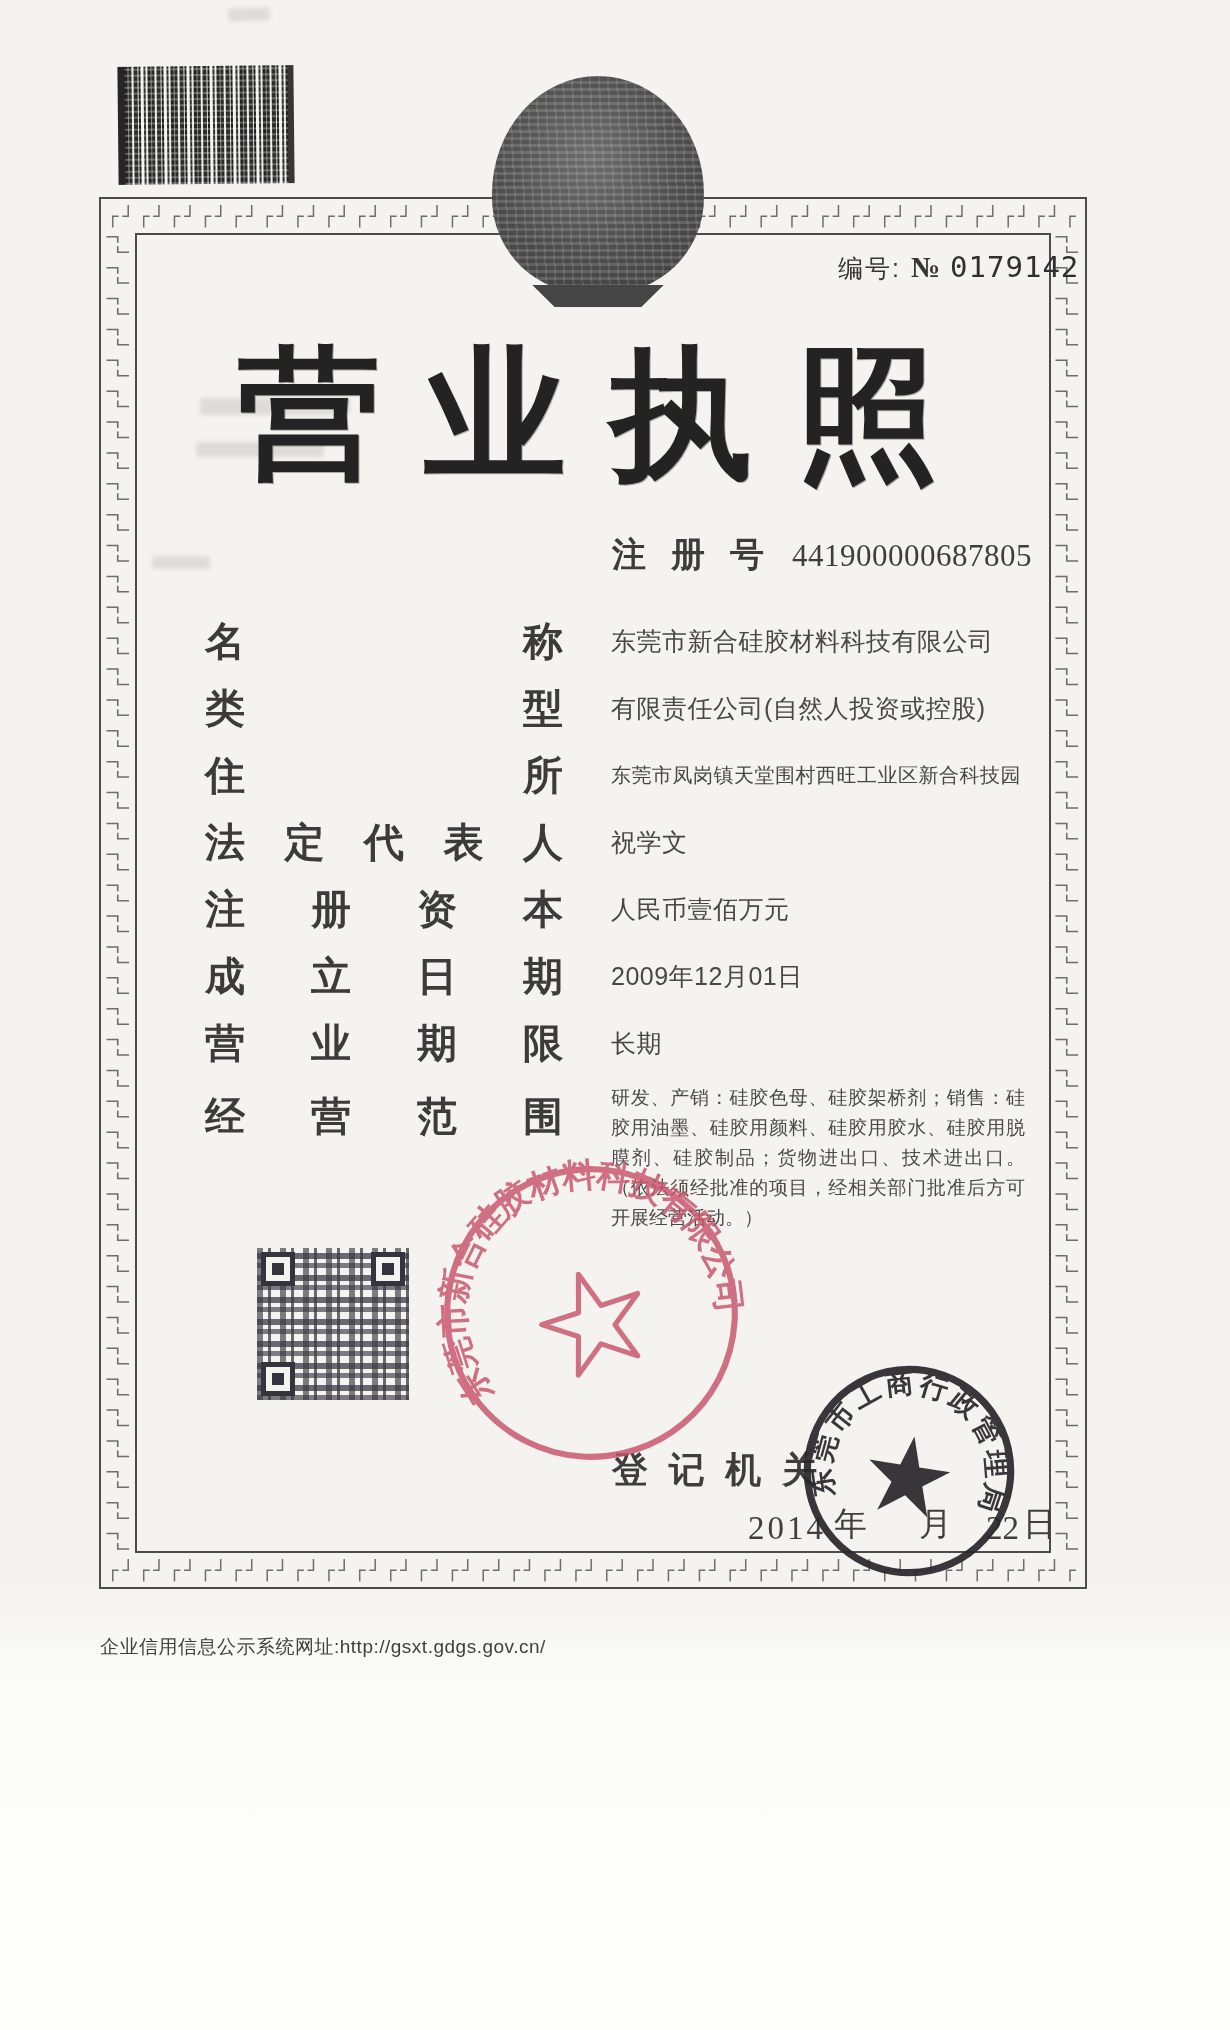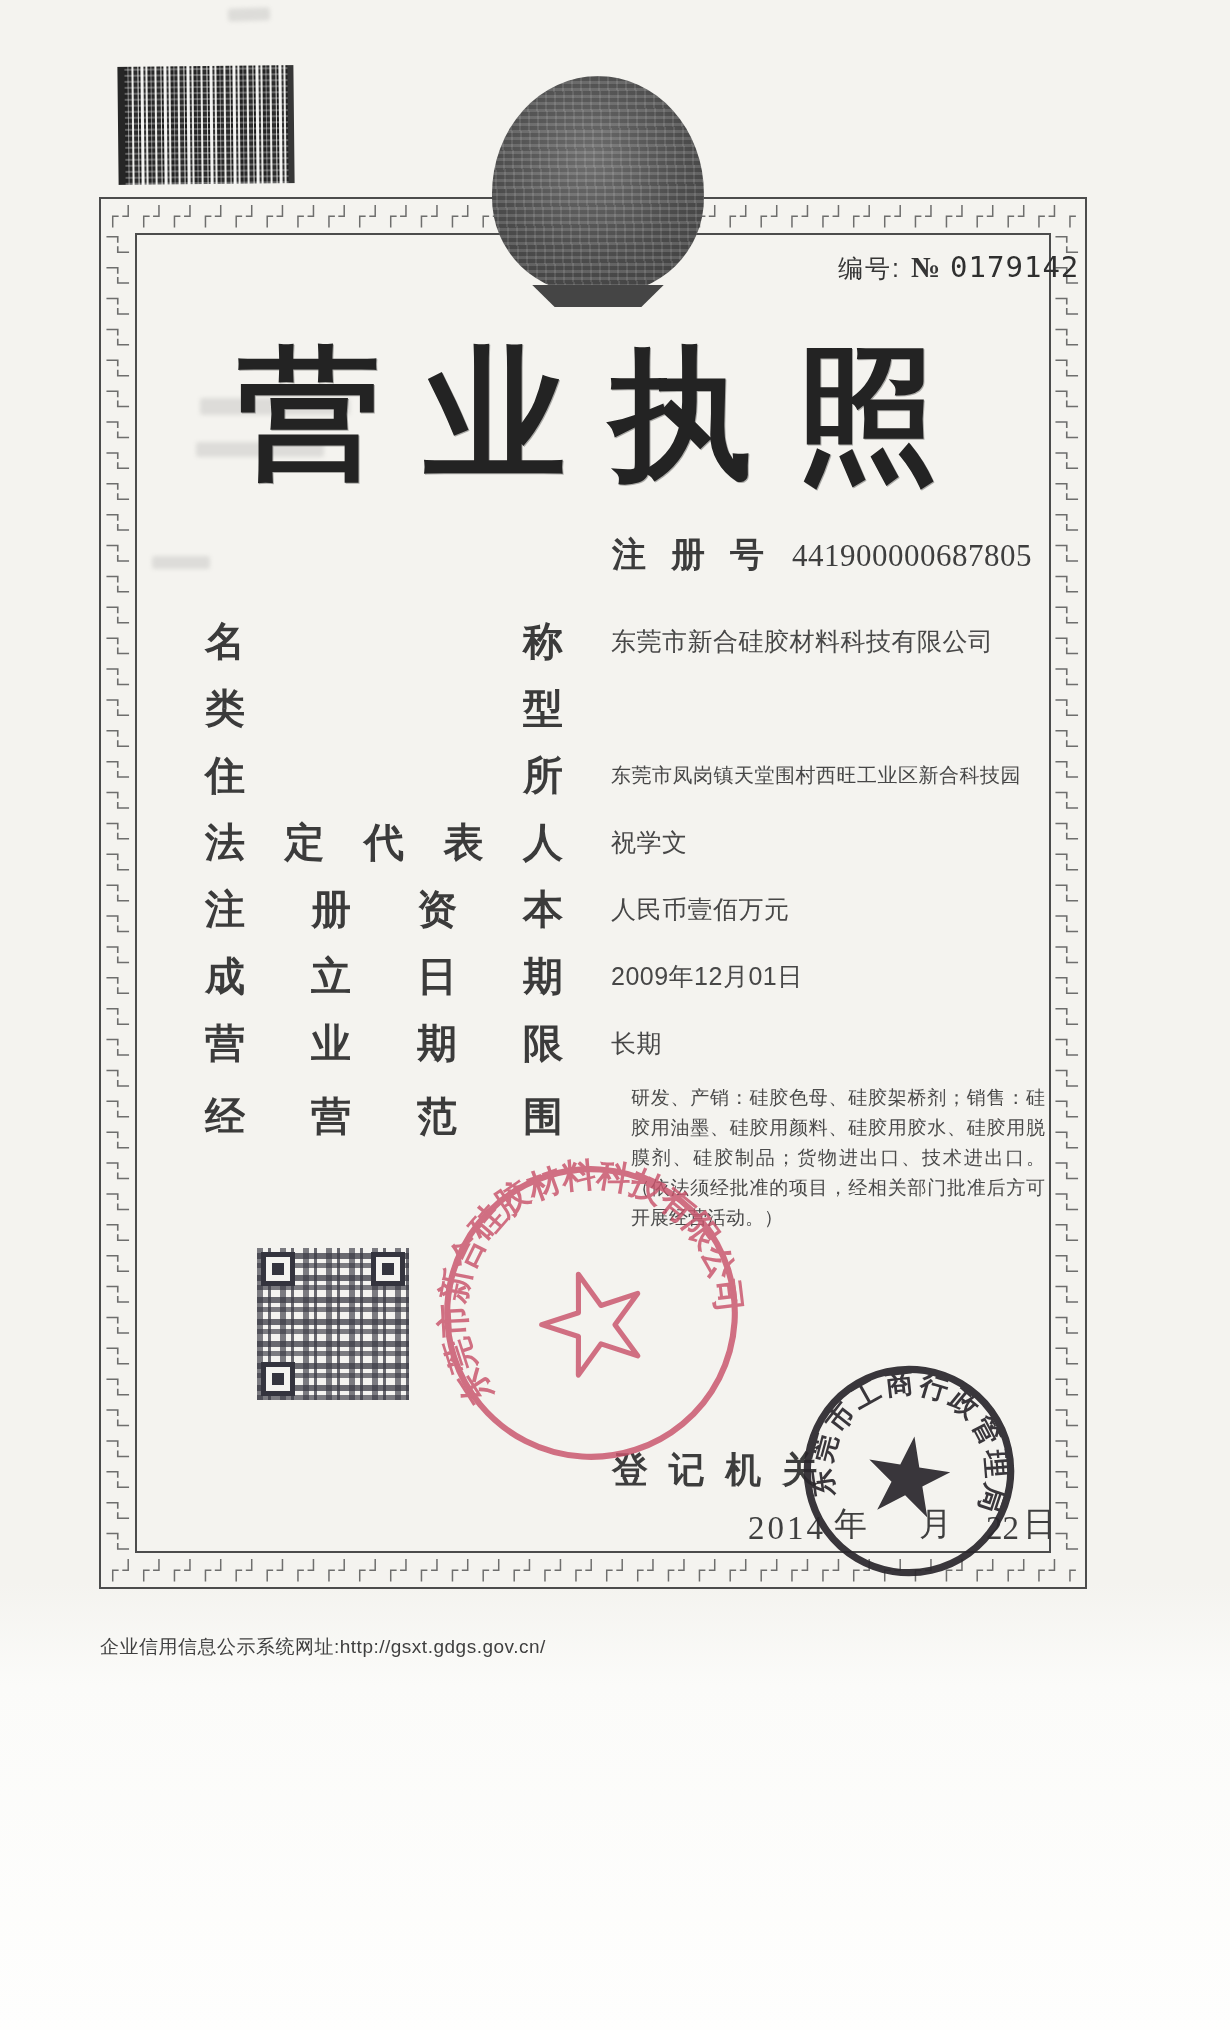--- a/index.html
+++ b/index.html
@@ -86,21 +86,21 @@
     width:358px; flex:none; margin-right:48px;
     display:flex; justify-content:space-between;
     font-size:40px; font-weight:600; color:#3b3b3b;
   }
   .field-value { font-size:25px; color:#474747; white-space:nowrap; letter-spacing:.5px; }
   .field-row:nth-child(3) .field-value { font-size:20px; }
   .field-row:last-child { align-items:flex-start; margin-top:6px; }
   .field-row:last-child .field-label { margin-top:6px; }
   .field-row:last-child .field-value {
     white-space:normal; width:414px; font-size:19px; line-height:30px;
-    letter-spacing:0; color:#4a4a4a; text-align:justify;margin-left:20px;
+    letter-spacing:0; color:#4a4a4a; text-align:justify;
   }
 
   
   .qr {
     position:absolute; left:257px; top:1248px; width:152px; height:152px; z-index:6;
     background-color:#f4f3f0;
     background-image:
       repeating-linear-gradient(90deg, rgba(58,58,68,.65) 0 6px, rgba(0,0,0,0) 6px 11px, rgba(58,58,68,.75) 11px 14px, rgba(0,0,0,0) 14px 23px),
       repeating-linear-gradient(0deg, rgba(58,58,68,.65) 0 5px, rgba(0,0,0,0) 5px 9px, rgba(58,58,68,.75) 9px 15px, rgba(0,0,0,0) 15px 22px);
     filter:blur(.3px);
@@ -187,20 +187,21 @@
           <span>称</span>
         </div>
       <div class="field-value">东莞市新合硅胶材料科技有限公司</div>
     </div>
 
     <div class="field-row">
       <div class="field-label">
           <span>类</span>
           <span>型</span>
         </div>
+      <div class="field-value">有限责任公司(自然人投资或控股)</div>
     </div>
 
     <div class="field-row">
       <div class="field-label">
           <span>住</span>
           <span>所</span>
         </div>
       <div class="field-value">东莞市凤岗镇天堂围村西旺工业区新合科技园</div>
     </div>
 

